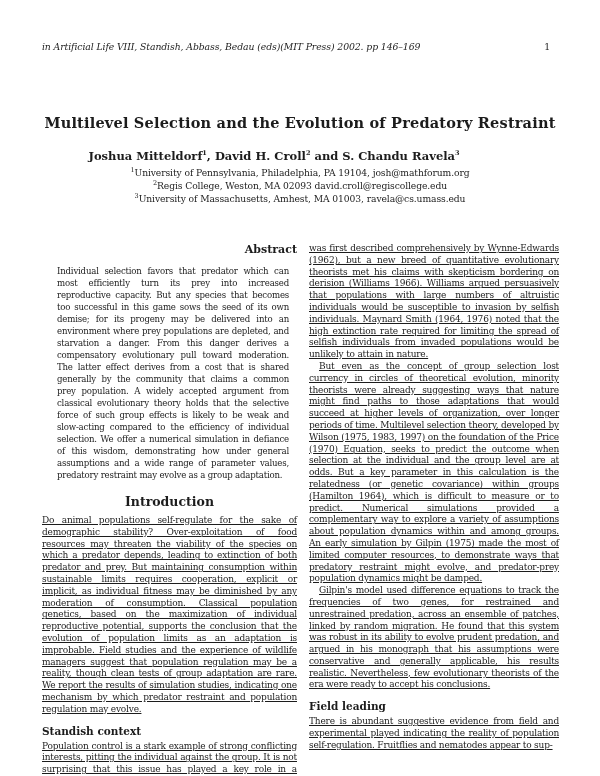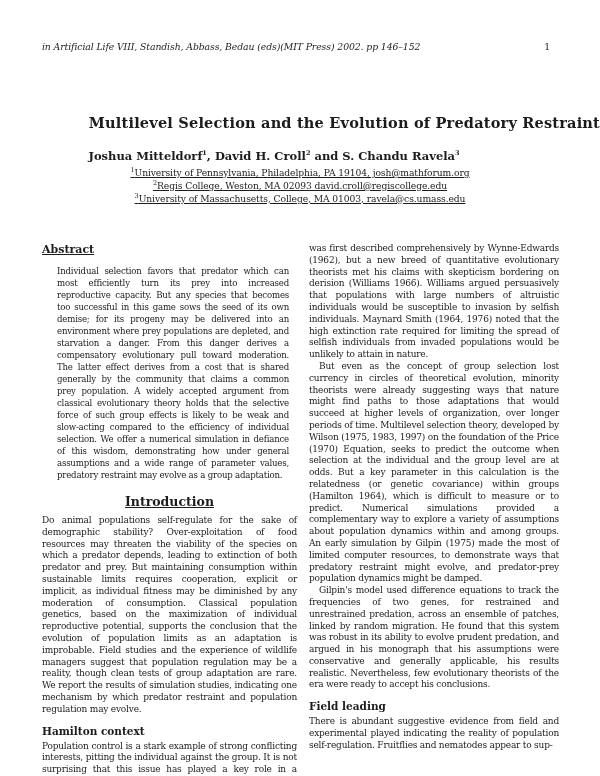--- a/index.html
+++ b/index.html
@@ -30,21 +30,21 @@
   }
   .running-header .citation { font-style: italic; }
   .running-header .pageno { font-style: normal; }
 
   
   .title {
     position: absolute;
     top: 114px;
     left: 0;
     width: 600px;
-    text-align: right;
+    text-align: center;
     font-weight: bold;
     font-size: 14.5px;
     letter-spacing: 0.2px;
     white-space: nowrap;
   }
   .authors {
     position: absolute;
     top: 149px;
     left: 0;
     width: 548px;
@@ -60,21 +60,20 @@
   }
   .affiliations {
     position: absolute;
     top: 167px;
     left: 0;
     width: 600px;
     text-align: center;
     font-size: 9.2px;
     line-height: 12.8px;
     letter-spacing: -0.1px;
-    text-decoration: underline;
   }
 
   
   .columns {
     position: absolute;
     top: 243px;
     left: 42px;
     width: 517px;
     display: flex;
     gap: 12px;
@@ -82,83 +81,81 @@
   .col { flex: 0 0 auto; }
   .col-left  { width: 255px; }
   .col-right { width: 250px; }
 
   .body-text {
     font-size: 9px;
     line-height: 11.8px;
     letter-spacing: -0.2px;
     text-align: justify;
   }
-  .body-text p { margin: 0; }
+  .body-text p { margin: 0; text-decoration: underline; }
   .body-text p.indent { text-indent: 10px; }
 
   .abstract-heading {
-    text-align: left;
+    text-align: right;
     font-weight: bold;
     font-size: 11px;
     margin: 0 0 9px 0;
-    text-decoration: underline;
   }
   .abstract-body {
     padding: 0 8px 0 15px;
     font-size: 8.6px;
     line-height: 12px;
     letter-spacing: -0.2px;
     text-align: justify;
   }
   .section-heading {
     text-align: center;
     font-weight: bold;
     font-size: 12.5px;
     margin: 13px 0 6px 0;
-    text-decoration: underline;
   }
   .subsection-heading {
     text-align: left;
     font-weight: bold;
     font-size: 10.5px;
     margin: 9px 0 4px 0;
   }
 </style>
 </head>
 <body>
 
 <div class="page">
 
   <div class="running-header">
-    <span class="citation">in Artificial Life VIII, Standish, Abbass, Bedau (eds)(MIT Press) 2002. pp 146–152</span>
+    <span class="citation">in Artificial Life VIII, Standish, Abbass, Bedau (eds)(MIT Press) 2002. pp 146–169</span>
     <span class="pageno">1</span>
   </div>
 
   <div class="title">Multilevel Selection and the Evolution of Predatory Restraint</div>
 
   <div class="authors"><span>Joshua Mitteldorf</span><sup>1</sup><span>, </span><span>David H. Croll</span><sup>2</sup><span> and </span><span>S. Chandu Ravela</span><sup>3</sup></div>
 
   <div class="affiliations">
     <div class="affil"><sup>1</sup><span>University of Pennsylvania, Philadelphia, PA 19104, josh@mathforum.org</span></div>
     <div class="affil"><sup>2</sup><span>Regis College, Weston, MA 02093 david.croll@regiscollege.edu</span></div>
-    <div class="affil"><sup>3</sup><span>University of Massachusetts, College, MA 01003, ravela@cs.umass.edu</span></div>
+    <div class="affil"><sup>3</sup><span>University of Massachusetts, Amhest, MA 01003, ravela@cs.umass.edu</span></div>
   </div>
 
   <div class="columns">
 
     <div class="col col-left">
       <div class="abstract-heading">Abstract</div>
       <div class="abstract-body">Individual selection favors that predator which can most efficiently turn its prey into increased reproductive capacity. But any species that becomes too successful in this game sows the seed of its own demise; for its progeny may be delivered into an environment where prey populations are depleted, and starvation a danger. From this danger derives a compensatory evolutionary pull toward moderation. The latter effect derives from a cost that is shared generally by the community that claims a common prey population. A widely accepted argument from classical evolutionary theory holds that the selective force of such group effects is likely to be weak and slow-acting compared to the efficiency of individual selection. We offer a numerical simulation in defiance of this wisdom, demonstrating how under general assumptions and a wide range of parameter values, predatory restraint may evolve as a group adaptation.</div>
 
       <div class="section-heading">Introduction</div>
       <div class="body-text">
         <p>Do animal populations self-regulate for the sake of demographic stability? Over-exploitation of food resources may threaten the viability of the species on which a predator depends, leading to extinction of both predator and prey. But maintaining consumption within sustainable limits requires cooperation, explicit or implicit, as individual fitness may be diminished by any moderation of consumption. Classical population genetics, based on the maximization of individual reproductive potential, supports the conclusion that the evolution of population limits as an adaptation is improbable. Field studies and the experience of wildlife managers suggest that population regulation may be a reality, though clean tests of group adaptation are rare. We report the results of simulation studies, indicating one mechanism by which predator restraint and population regulation may evolve.</p>
       </div>
 
-      <div class="subsection-heading">Hamilton context</div>
+      <div class="subsection-heading">Standish context</div>
       <div class="body-text">
         <p>Population control is a stark example of strong conflicting interests, pitting the individual against the group. It is not surprising that this issue has played a key role in a historical debate concerning the viability of group selection as an evolutionary force. Evidence for the thesis</p>
       </div>
     </div>
 
     <div class="col col-right">
       <div class="body-text">
         <p>was first described comprehensively by Wynne-Edwards (1962), but a new breed of quantitative evolutionary theorists met his claims with skepticism bordering on derision (Williams 1966). Williams argued persuasively that populations with large numbers of altruistic individuals would be susceptible to invasion by selfish individuals. Maynard Smith (1964, 1976) noted that the high extinction rate required for limiting the spread of selfish individuals from invaded populations would be unlikely to attain in nature.</p>
         <p class="indent">But even as the concept of group selection lost currency in circles of theoretical evolution, minority theorists were already suggesting ways that nature might find paths to those adaptations that would succeed at higher levels of organization, over longer periods of time. Multilevel selection theory, developed by Wilson (1975, 1983, 1997) on the foundation of the Price (1970) Equation, seeks to predict the outcome when selection at the individual and the group level are at odds. But a key parameter in this calculation is the relatedness (or genetic covariance) within groups (Hamilton 1964), which is difficult to measure or to predict. Numerical simulations provided a complementary way to explore a variety of assumptions about population dynamics within and among groups. An early simulation by Gilpin (1975) made the most of limited computer resources, to demonstrate ways that predatory restraint might evolve, and predator-prey population dynamics might be damped.</p>
         <p class="indent">Gilpin's model used difference equations to track the frequencies of two genes, for restrained and unrestrained predation, across an ensemble of patches, linked by random migration. He found that this system was robust in its ability to evolve prudent predation, and argued in his monograph that his assumptions were conservative and generally applicable, his results realistic. Nevertheless, few evolutionary theorists of the era were ready to accept his conclusions.</p>

